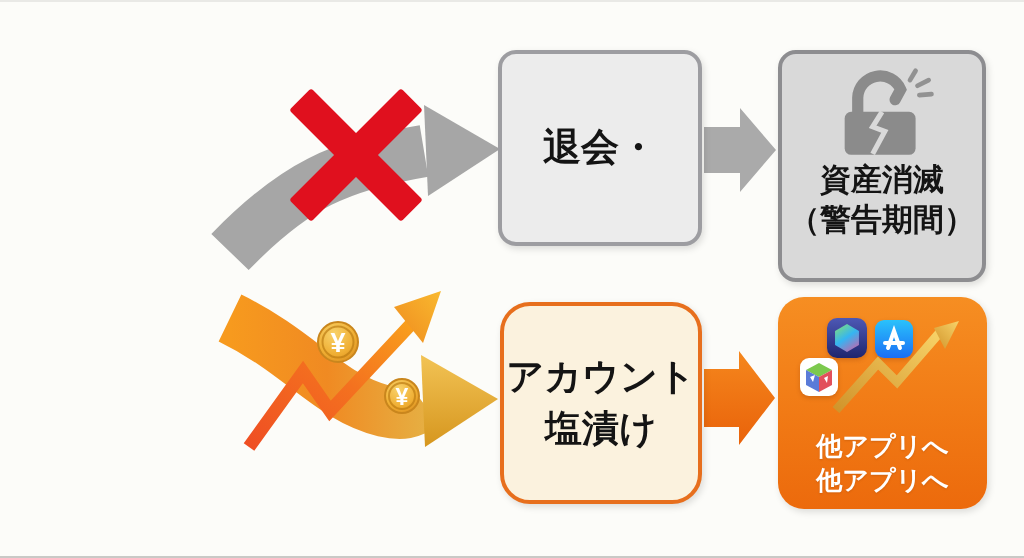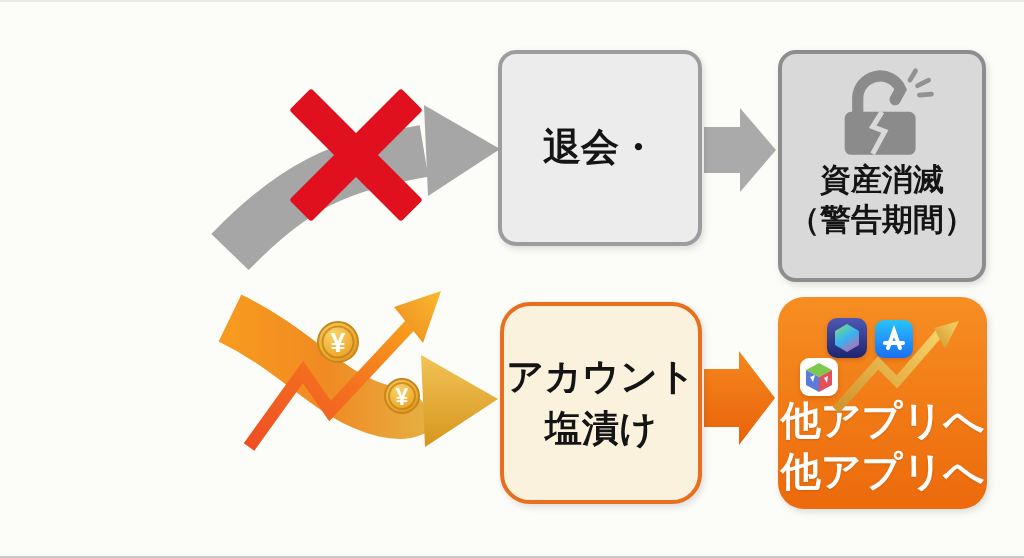--- a/index.html
+++ b/index.html
@@ -36,21 +36,21 @@
   }
   .box-asset .lock-svg{display:block;margin:0 0 2px 0;}
   .box-account{
     left:500px;top:302px;width:202px;height:202px;
     background:#fbf2de;border:4px solid #e76f1d;border-radius:30px;
     font-size:37px;line-height:1.4;
   }
   .box-diversify{
     left:778px;top:297px;width:209px;height:212px;
     background:linear-gradient(180deg,#f68e22 0%,#f17a15 55%,#ec6a0c 100%);
-    border-radius:26px;font-size:40px;line-height:1.28;color:#ffffff;
+    border-radius:26px;font-size:26px;line-height:1.28;color:#ffffff;
     justify-content:flex-end;padding-bottom:12px;
     text-shadow:0 1px 2px rgba(160,70,0,.35);
   }
   .app-icon{position:absolute;box-shadow:0 2px 4px rgba(120,40,0,.25);}
   .icon-shortcuts{
     left:49px;top:21px;width:40px;height:40px;border-radius:10px;
     background:linear-gradient(180deg,#4d58b5 0%,#1f256e 100%);
     display:flex;align-items:center;justify-content:center;
   }
   .icon-shortcuts .hex{

